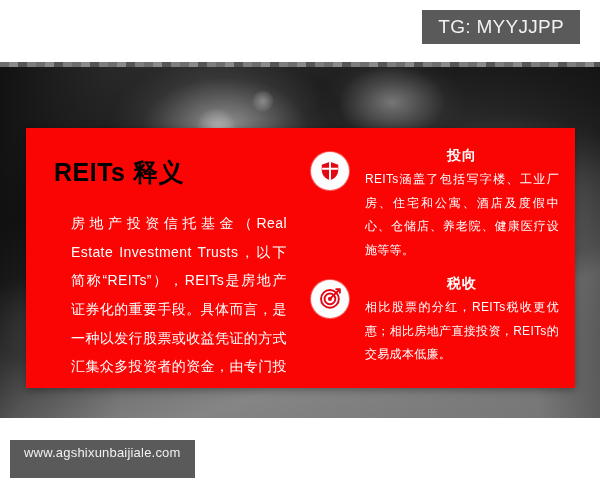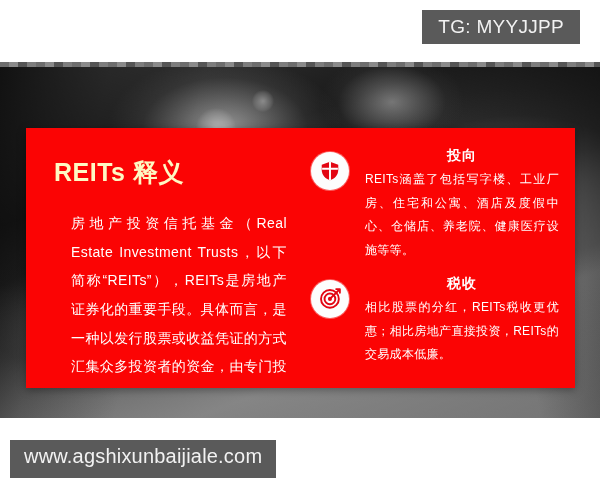--- a/index.html
+++ b/index.html
@@ -119,21 +119,21 @@
     overflow: hidden;
   }
 
   
   .left-col {
     position: absolute;
     left: 28px; top: 28px;
     width: 250px;
   }
   .card-title {
-    color: #fef9c3;
+    color: #000000;
     font-size: 25px;
     font-weight: 600;
     letter-spacing: 0.5px;
     margin: 0 0 20px 0;
     white-space: nowrap;
   }
   .card-body {
     color: #ffffff;
     font-size: 14px;
     line-height: 2.05;
@@ -193,23 +193,23 @@
     left: 0; top: 418px;
     width: 600px; height: 62px;
     background: #ffffff;
   }
   .watermark {
     position: absolute;
     left: 10px;
     top: 440px;
     background: #5a5a5a;
     color: #f2f2f2;
-    font-size: 20px;
+    font-size: 13px;
     letter-spacing: 0.2px;
-    padding: 6px 14px 12px 14px;
+    padding: 6px 14px 19px 14px;
     line-height: 1;
     white-space: nowrap;
   }
 </style>
 </head>
 <body>
 
 <div class="top-strip"></div>
 <div class="tg-badge">TG: MYYJJPP</div>
 

